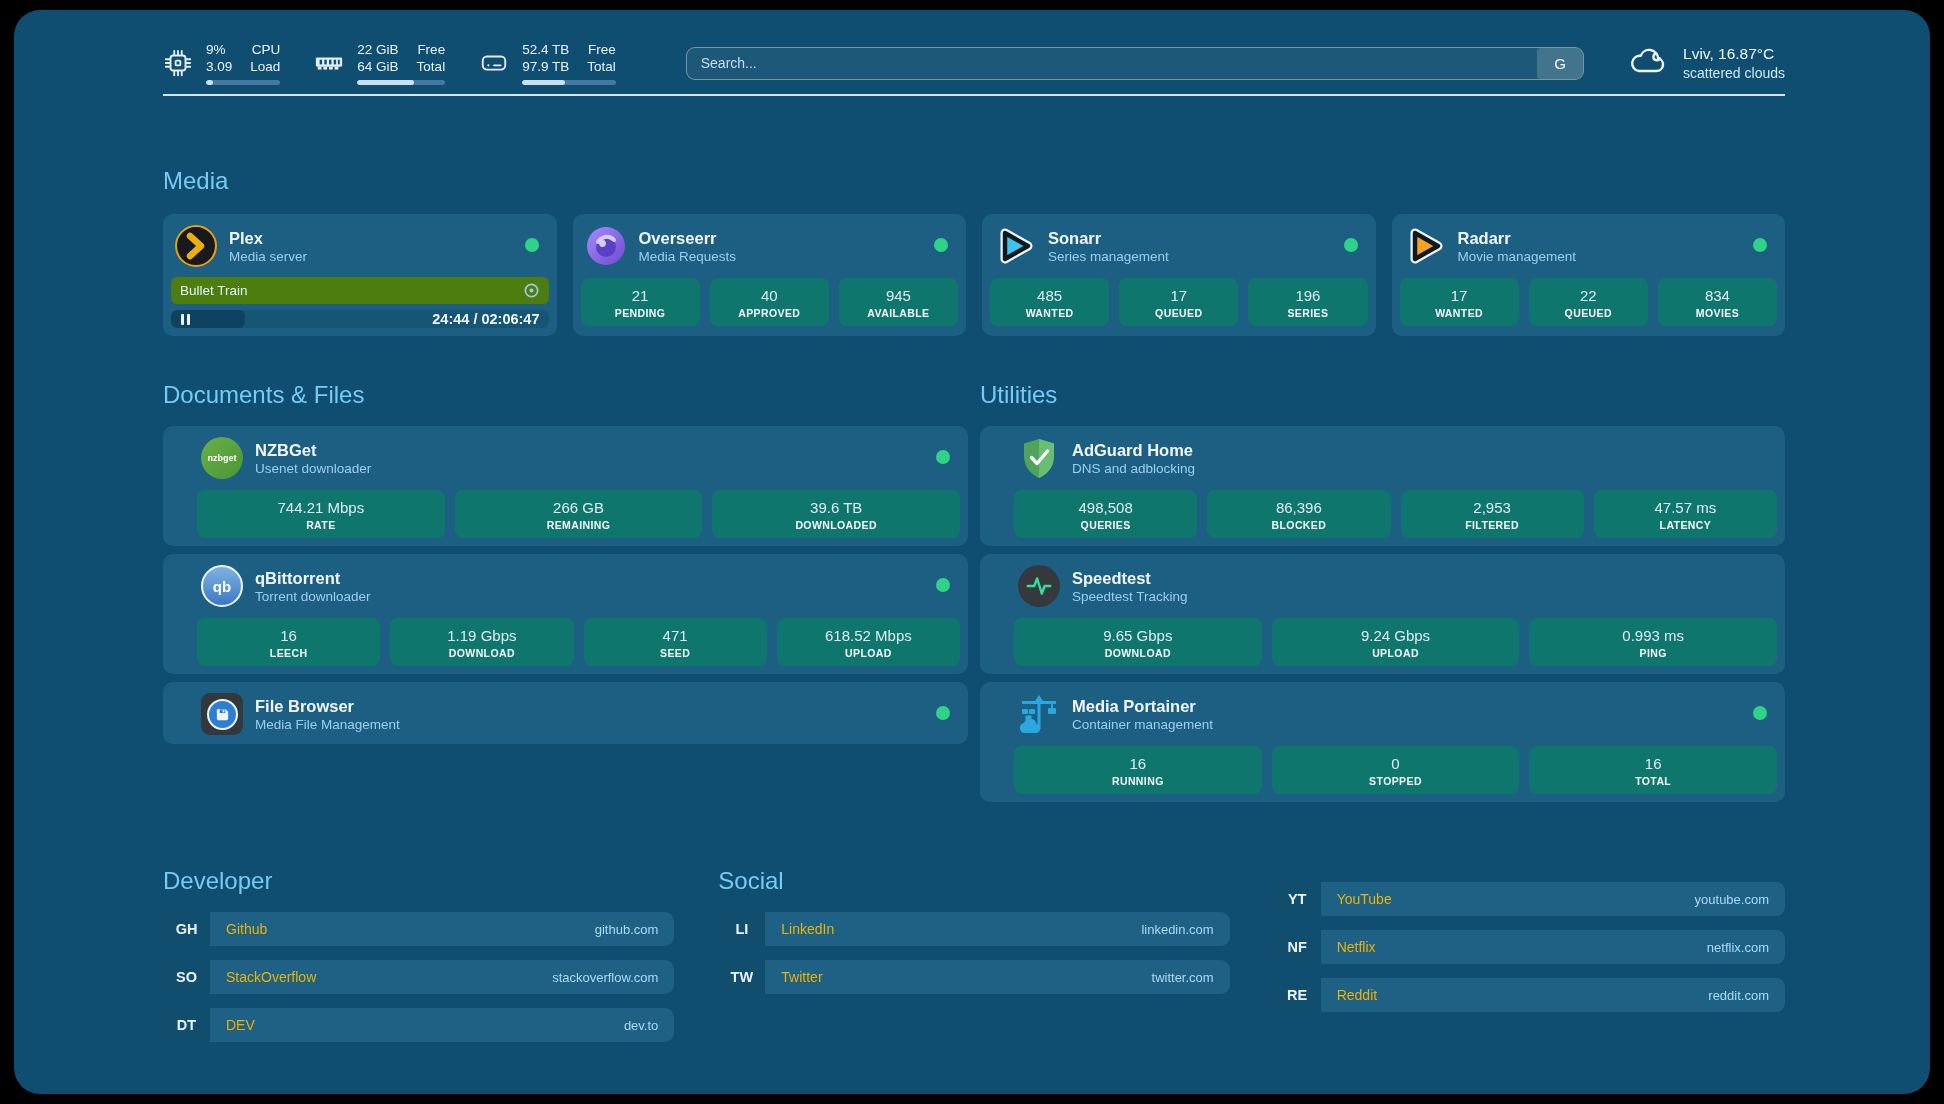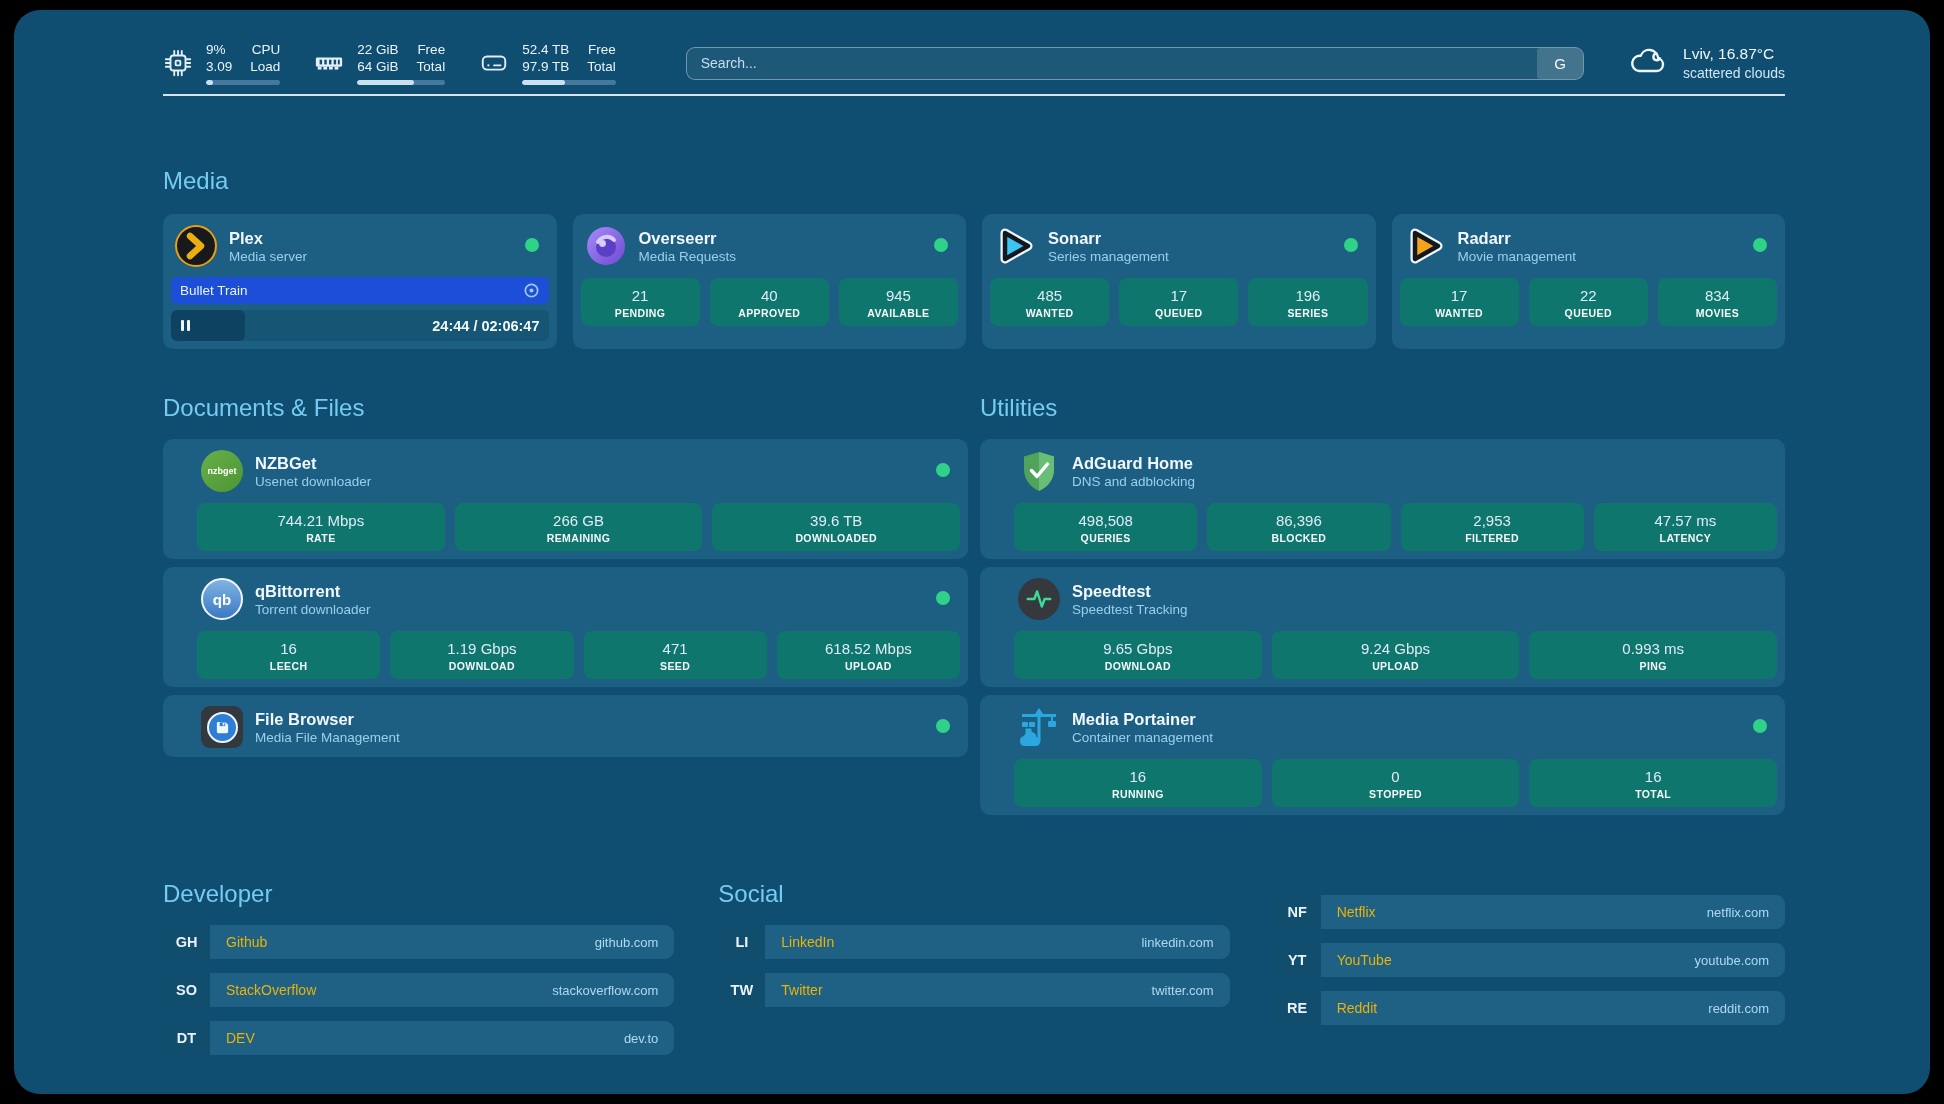--- a/index.html
+++ b/index.html
@@ -48,24 +48,24 @@
   .service-desc { font-size:13.5px; color:#9CCEEC; line-height:17px; }
   .status-dot { position:absolute; right:10px; top:50%; margin-top:-7px; width:14px; height:14px;
     border-radius:50%; background:#2FD388; }
 
   .stats-row { display:flex; gap:10px; margin-top:10px; }
   .stat { flex:1; background:#0f766e; border-radius:8px; padding:8px 4px 7px; text-align:center; }
   .stat-value { font-size:15px; color:#DFECF6; line-height:19px; }
   .stat-label { font-size:10.5px; font-weight:700; color:#F6FAFD; letter-spacing:0.4px; margin-top:2px; }
 
   
-  .plex-row { margin-top:9px; background:#1d4ed8; border-radius:6px; height:27px;
+  .plex-row { margin-top:9px; background:#4d7c0f; border-radius:6px; height:27px;
     display:flex; align-items:center; padding:0 9px; }
   .plex-title { flex:1; font-size:13.5px; color:#E9F3FA; }
-  .plex-player { margin-top:6px; position:relative; background:#165573; border-radius:6px; height:31px;
+  .plex-player { margin-top:6px; position:relative; background:#165573; border-radius:6px; height:18px;
     overflow:hidden; display:flex; align-items:center; }
   .plex-elapsed { position:absolute; left:0; top:0; bottom:0; background:#0D4260; border-radius:6px; }
   .pause-btn { position:relative; margin-left:10px; display:flex; gap:3px; cursor:pointer; }
   .pause-btn i { display:block; width:3px; height:11px; background:#EFF6FB; border-radius:1px; }
   .plex-time { position:relative; margin-left:auto; margin-right:9px; font-size:14.5px; font-weight:700; color:#F2F8FC; }
 
   .two-col { display:grid; grid-template-columns:1fr 1fr; gap:12px; margin-top:44px; }
   .col .card { margin-top:8px;padding-left:34px; }
   .col .card:first-of-type { margin-top:16px; }
 
@@ -563,34 +563,34 @@
         <span class="bm-abbr">TW</span>
         <span class="bm-main">
           <span class="bm-name">Twitter</span>
           <span class="bm-url">twitter.com</span>
         </span>
       </div>
     </div>
 
     <div class="bm-group">
       <div class="bm-row">
+        <span class="bm-abbr">YT</span>
+        <span class="bm-main">
+          <span class="bm-name">YouTube</span>
+          <span class="bm-url">youtube.com</span>
+        </span>
+      </div>
+      <div class="bm-row">
         <span class="bm-abbr">NF</span>
         <span class="bm-main">
           <span class="bm-name">Netflix</span>
           <span class="bm-url">netflix.com</span>
         </span>
       </div>
       <div class="bm-row">
-        <span class="bm-abbr">YT</span>
-        <span class="bm-main">
-          <span class="bm-name">YouTube</span>
-          <span class="bm-url">youtube.com</span>
-        </span>
-      </div>
-      <div class="bm-row">
         <span class="bm-abbr">RE</span>
         <span class="bm-main">
           <span class="bm-name">Reddit</span>
           <span class="bm-url">reddit.com</span>
         </span>
       </div>
     </div>
   </div>
 
 </div>

